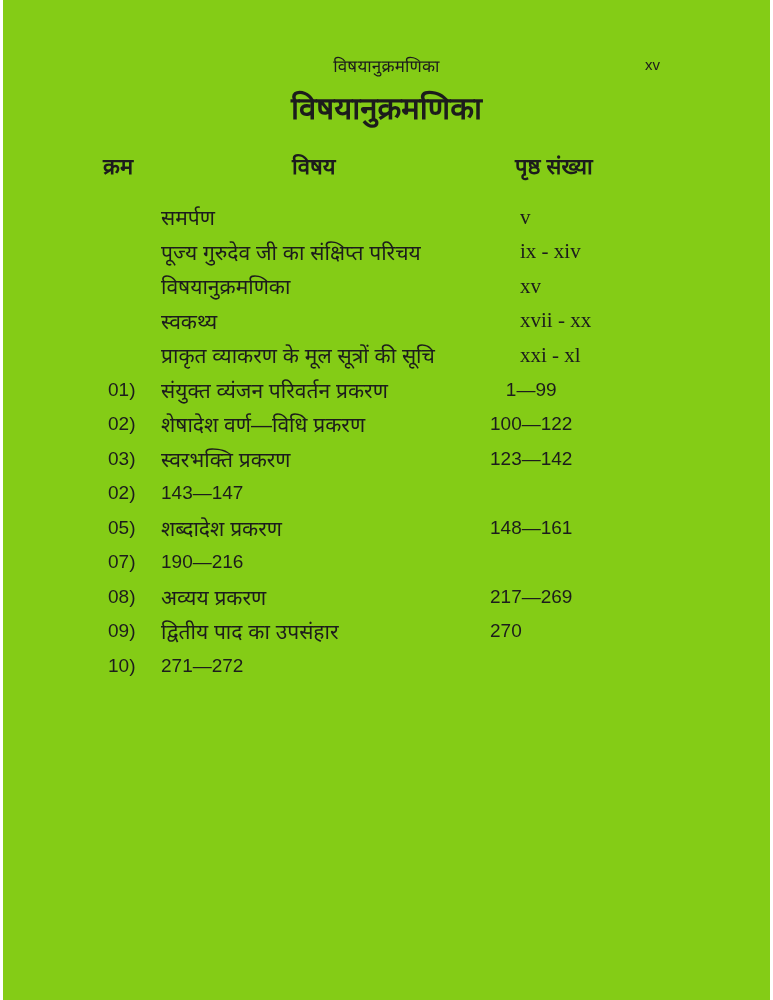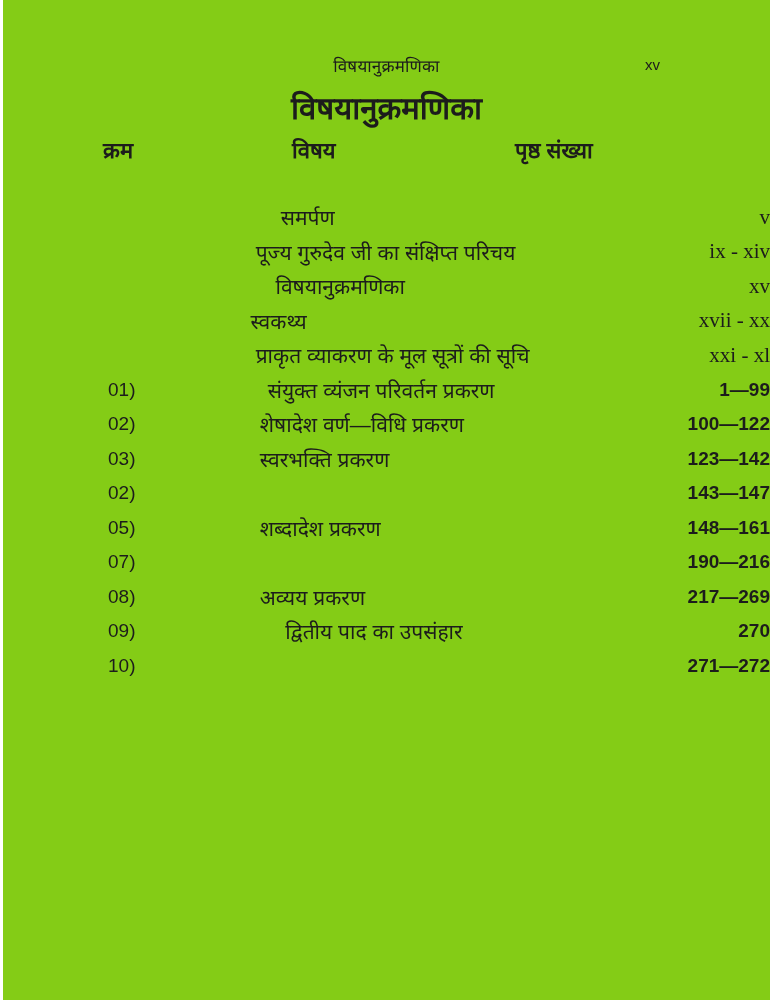--- a/index.html
+++ b/index.html
@@ -41,40 +41,39 @@
     position: absolute;
     top: 86px; left: 0; right: 0;
     text-align: center;
     font-size: 31px;
     font-weight: 700;
   }
 
   
   .col-headers {
     position: absolute;
-    top: 134px; left: 0; right: 0;
+    top: 150px; left: 0; right: 0;
     height: 40px;
     font-size: 22px;
     font-weight: 700;
   }
   .ch-serial  { position: absolute; left: 100px; }
   .ch-subject { position: absolute; left: 289px; }
   .ch-pages   { position: absolute; left: 512px; }
 
   
   .toc {
     position: absolute;
     top: 200px; left: 0; right: 0;
   }
   .row {
     display: flex;
     align-items: center;
     height: 34.5px;
     white-space: nowrap;
-    justify-content: space-between;
   }
   .c-num {
     margin-left: 105px;
     width: 53px;
     flex: none;
     font-family: "Liberation Sans", sans-serif;
     font-size: 19px;
   }
   .c-title {
     width: 329px;
@@ -87,21 +86,20 @@
     white-space: pre;
   }
   .front .c-pages {
     font-family: "Liberation Serif", serif;
     font-size: 21px;
     padding-left: 30px;
   }
   .numbered .c-pages {
     font-family: "Liberation Sans", sans-serif;
     font-size: 19px;
-    font-weight: bold;
   }
 </style>
 </head>
 <body>
 
 <div class="page">
 
   <div class="running-head">
     <span class="rh-title">विषयानुक्रमणिका</span>
     <span class="rh-folio">xv</span>

